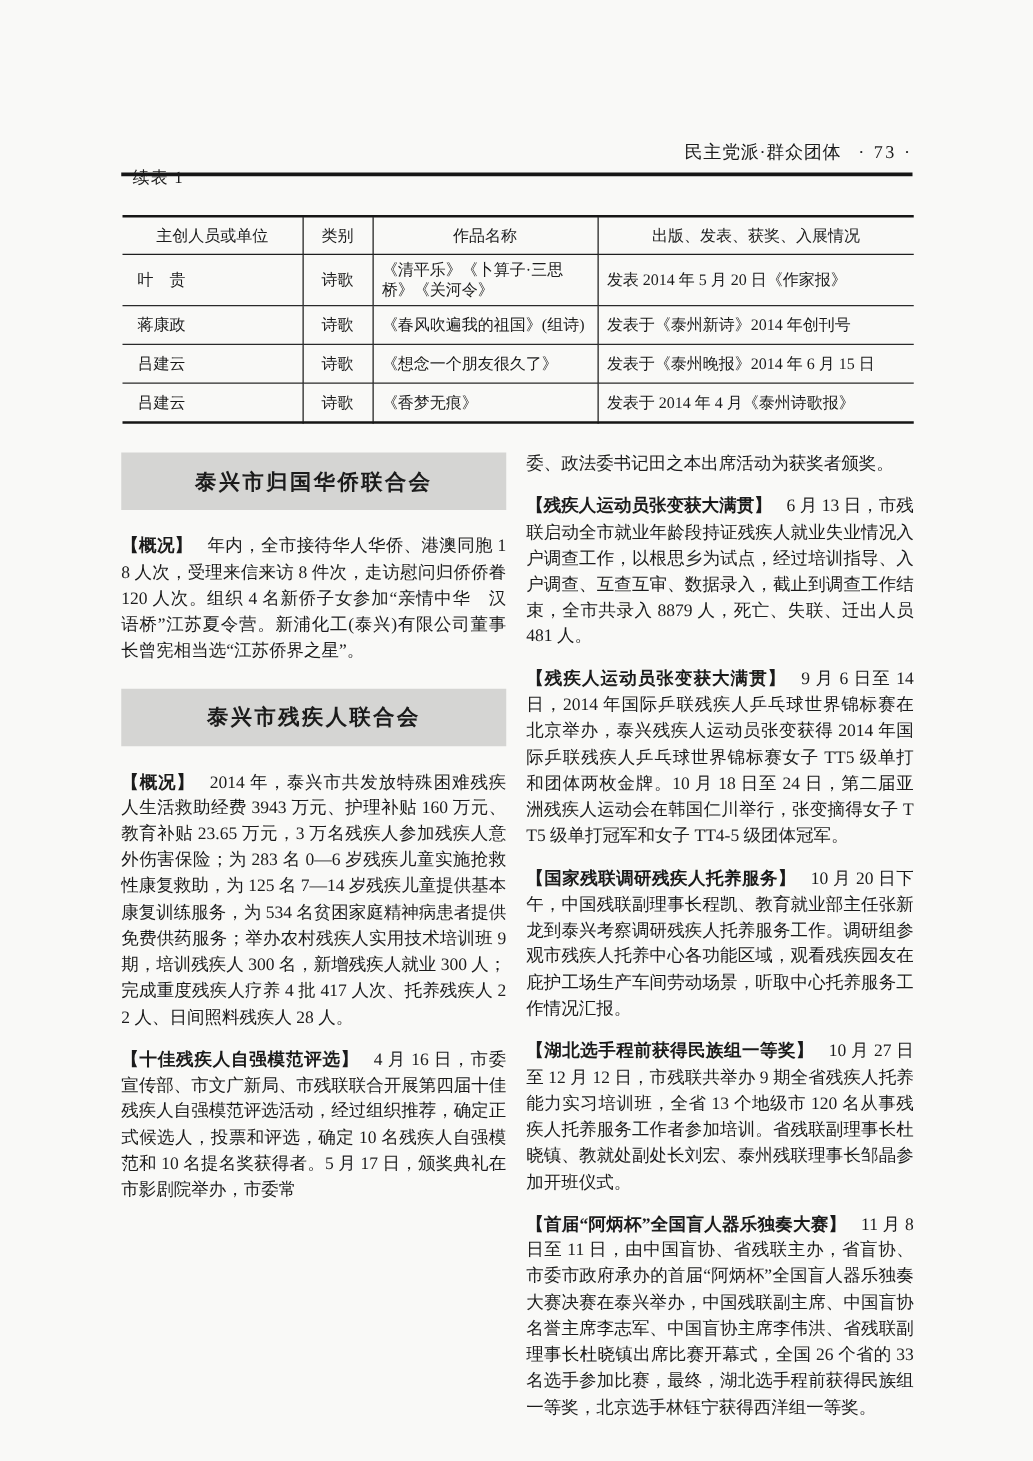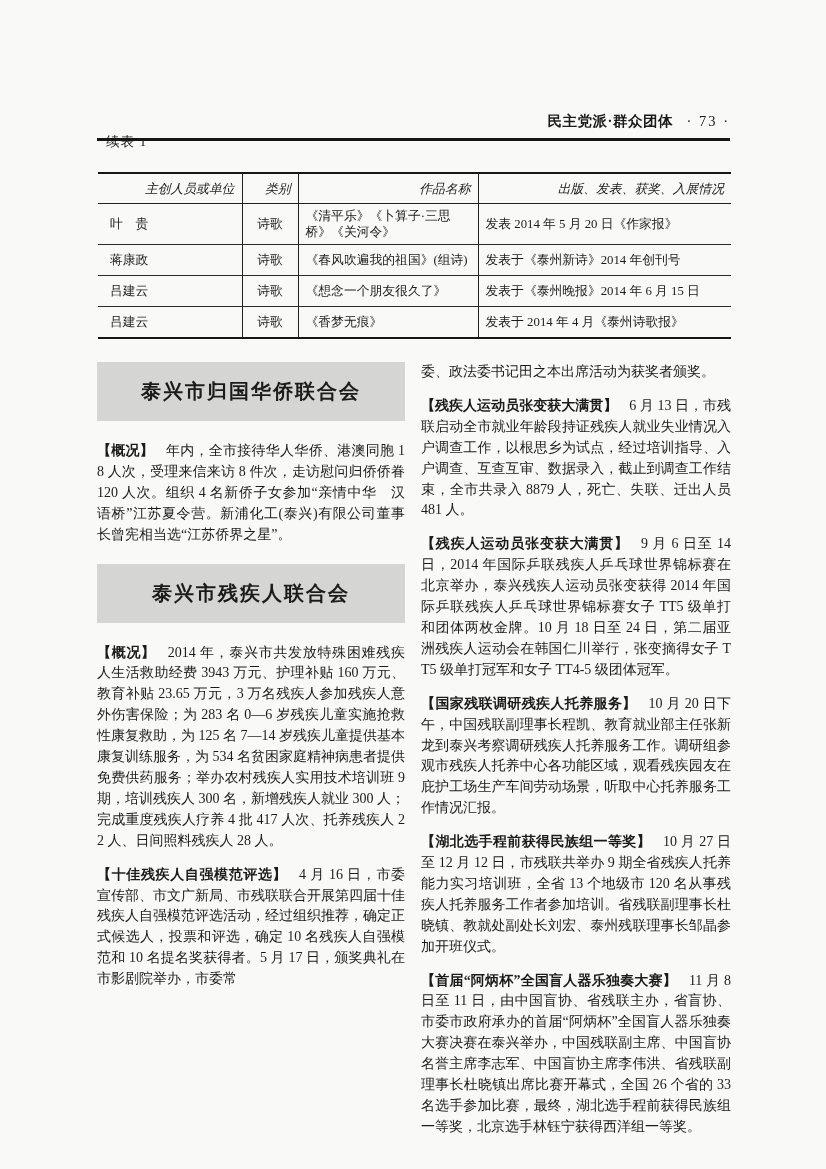--- a/index.html
+++ b/index.html
@@ -11,58 +11,58 @@
     color:#1b1b1b;
     -webkit-font-smoothing:antialiased;
   }
   .page { position:absolute; inset:0; }
 
   
   .page-head {
     position:absolute; top:112px; left:97px; width:633px;
     text-align:right; font-size:14.5px; white-space:nowrap;
   }
-  .page-head .sec { font-weight:bold; letter-spacing:.5px; }
+  .page-head .sec { font-weight:normal; letter-spacing:.5px; }
   .page-head .pgno { margin-left:10px; letter-spacing:2px; }
   .head-rule {
     position:absolute; top:138px; left:97px; width:633px;
     height:2.5px; background:#161616;
   }
 
   
   .tbl-caption { position:absolute; top:133px; left:106px; font-size:13.5px; letter-spacing:1px; }
   table.works {
     position:absolute; top:172px; left:98px; width:633px;
     border-collapse:collapse; table-layout:fixed;
     font-size:12.8px; line-height:16px;
     border-top:2.5px solid #161616; border-bottom:2.5px solid #161616;
   }
   .works th, .works td {
     border-left:1.4px solid #1f1f1f; border-right:1.4px solid #1f1f1f;
     border-top:1px solid #2a2a2a; border-bottom:1px solid #2a2a2a;
     padding:2px 7px; font-weight:normal; vertical-align:middle;
     overflow:hidden;
   }
-  .works th { text-align:right; height:25px; border-bottom:1.6px solid #1f1f1f;font-style:italic; }
+  .works th { text-align:center; height:25px; border-bottom:1.6px solid #1f1f1f; }
   .works th:first-child, .works td:first-child { border-left:none; }
   .works th:last-child,  .works td:last-child  { border-right:none; }
   .works td { height:26px; }
   .works tr.tall td { height:36px; }
   .works td.creator { padding-left:12px; }
   .works td.category { text-align:center; }
 
   
   .col { position:absolute; top:362px; }
   .col-left  { left:97px;  width:308px; }
   .col-right { left:421px; width:310px; }
 
   .org-box {
     background:#d5d5d3;
-    height:59px; display:flex; align-items:center; justify-content:center;
-    font-size:20px; font-weight:bold; letter-spacing:2px;
+    height:46px; display:flex; align-items:center; justify-content:center;
+    font-size:17px; font-weight:bold; letter-spacing:2px;
     margin:0 0 20px 0;
   }
   .col-left .org-box + .para { margin-top:0; }
   .org-box.second { margin-top:18px;justify-content:center; }
 
   p.para {
     margin:0 0 13px 0;
     font-size:14px; line-height:20.9px;
     text-align:justify; text-justify:inter-character;
     word-break:break-all;

